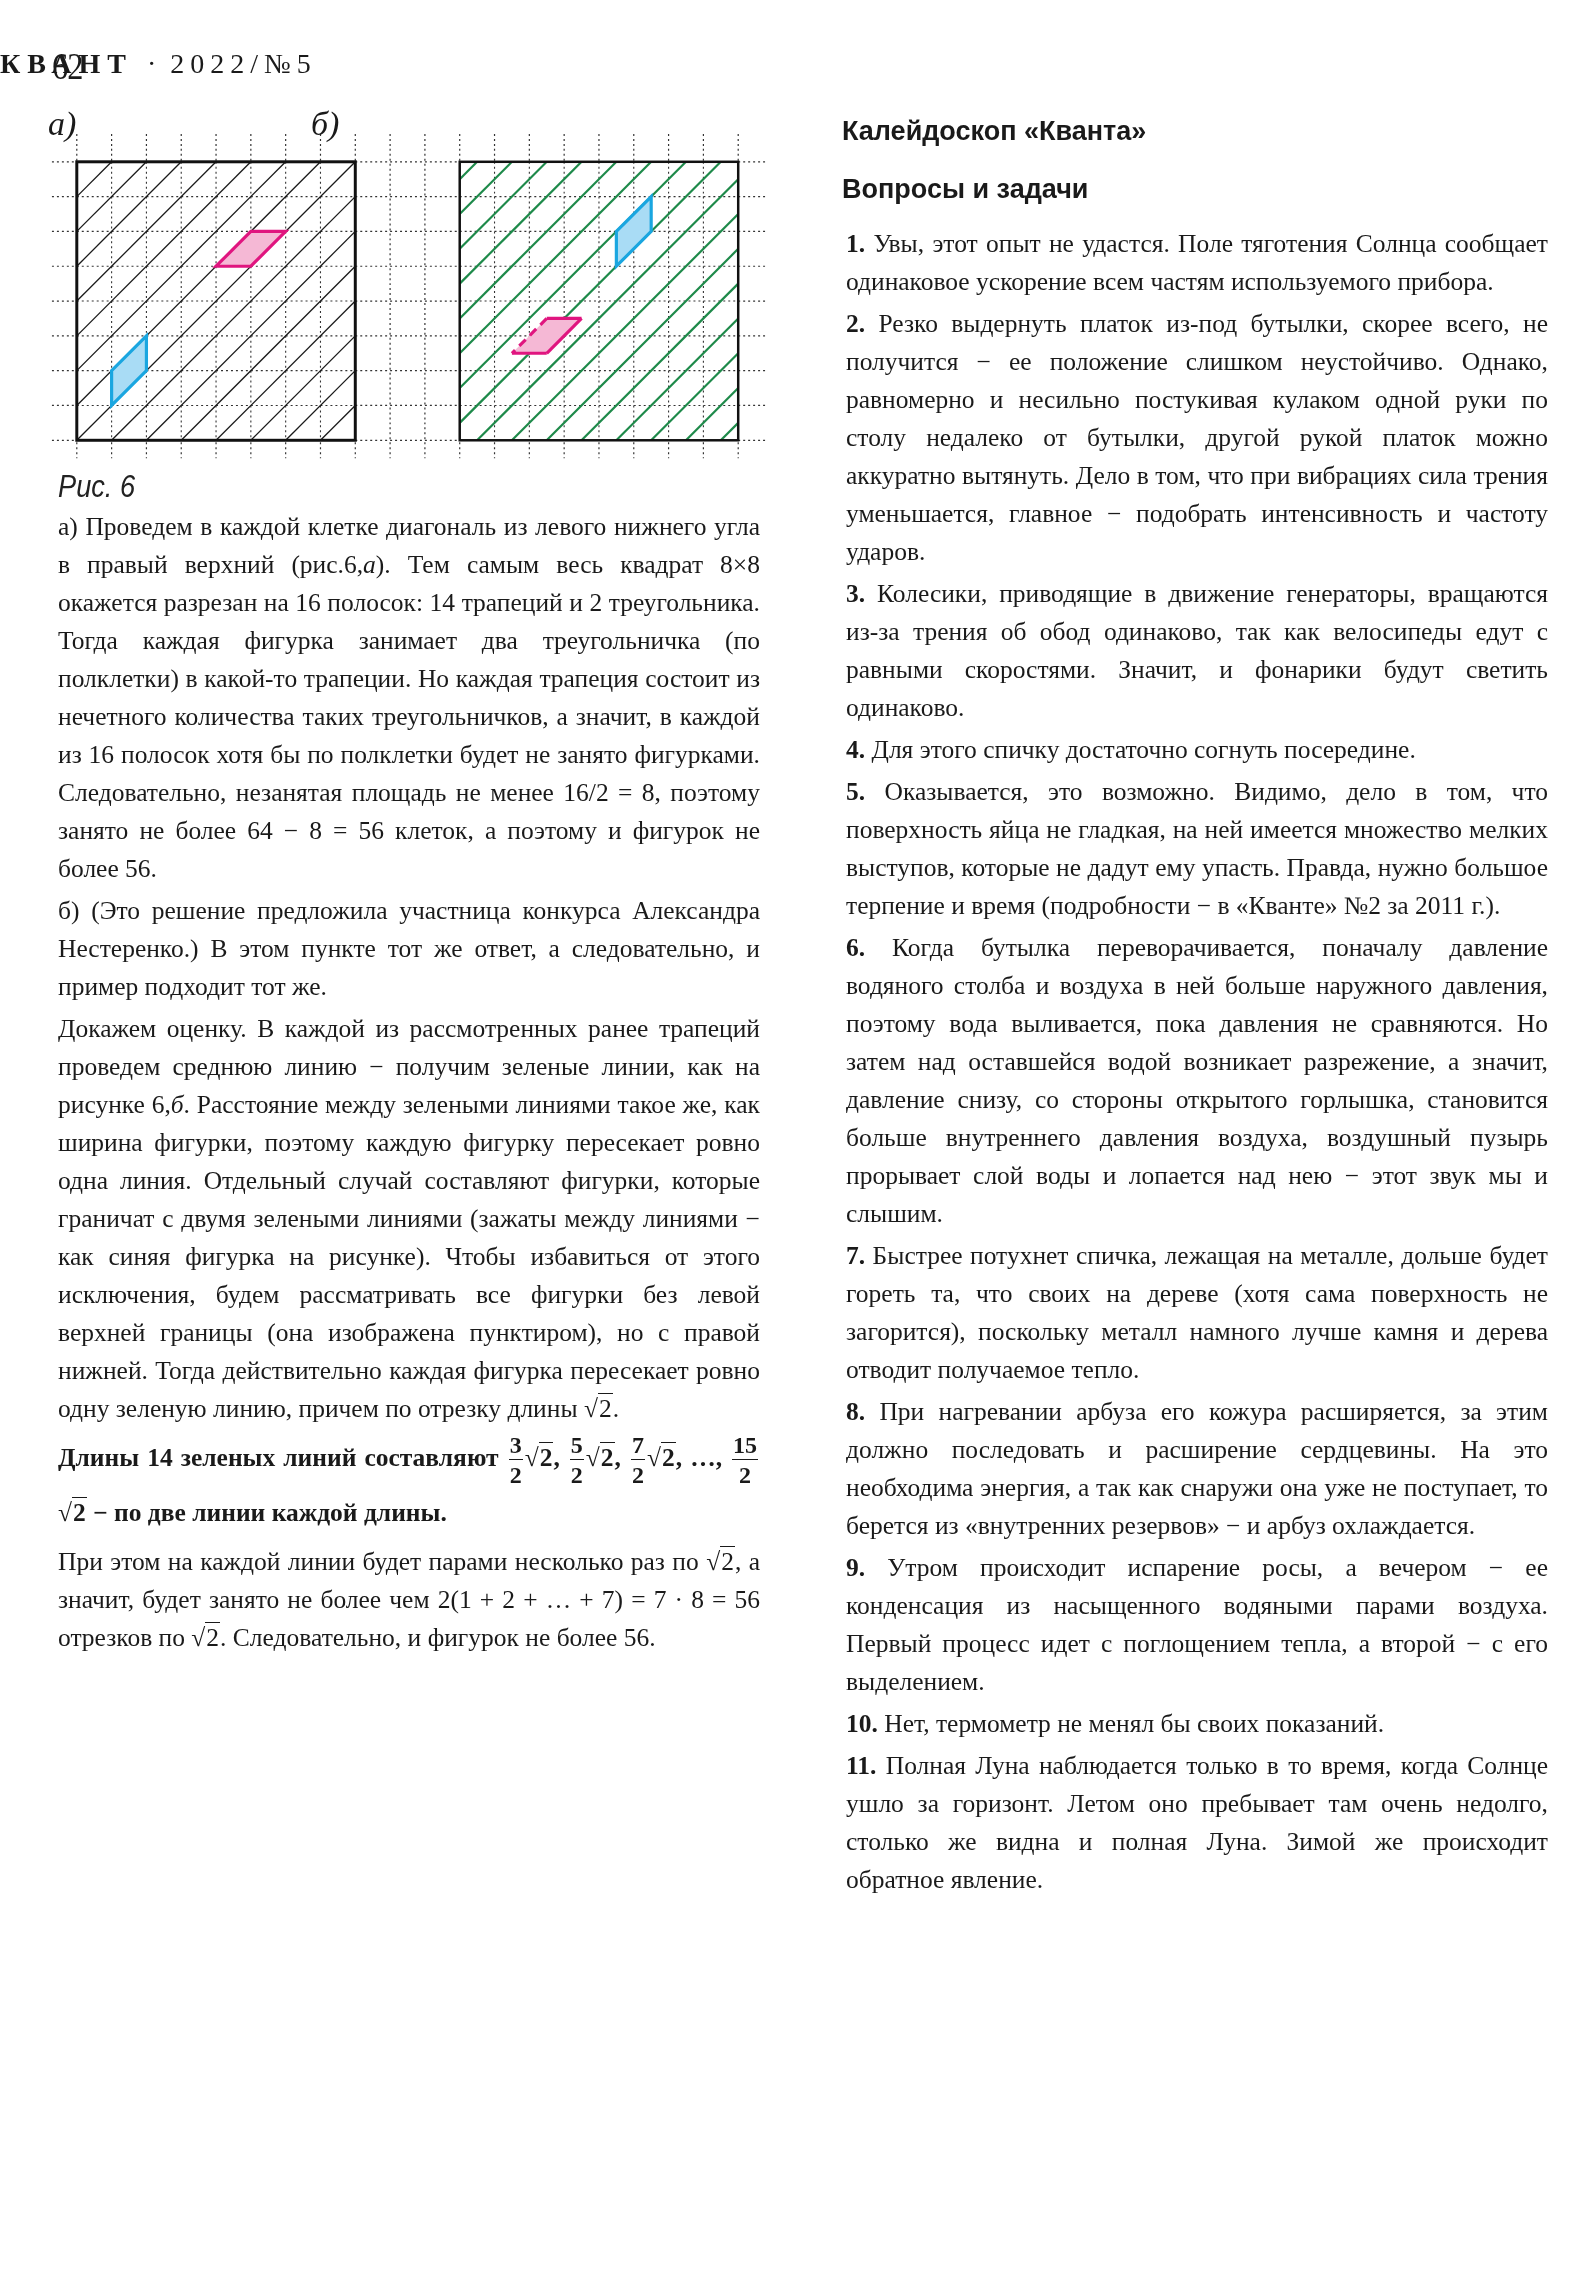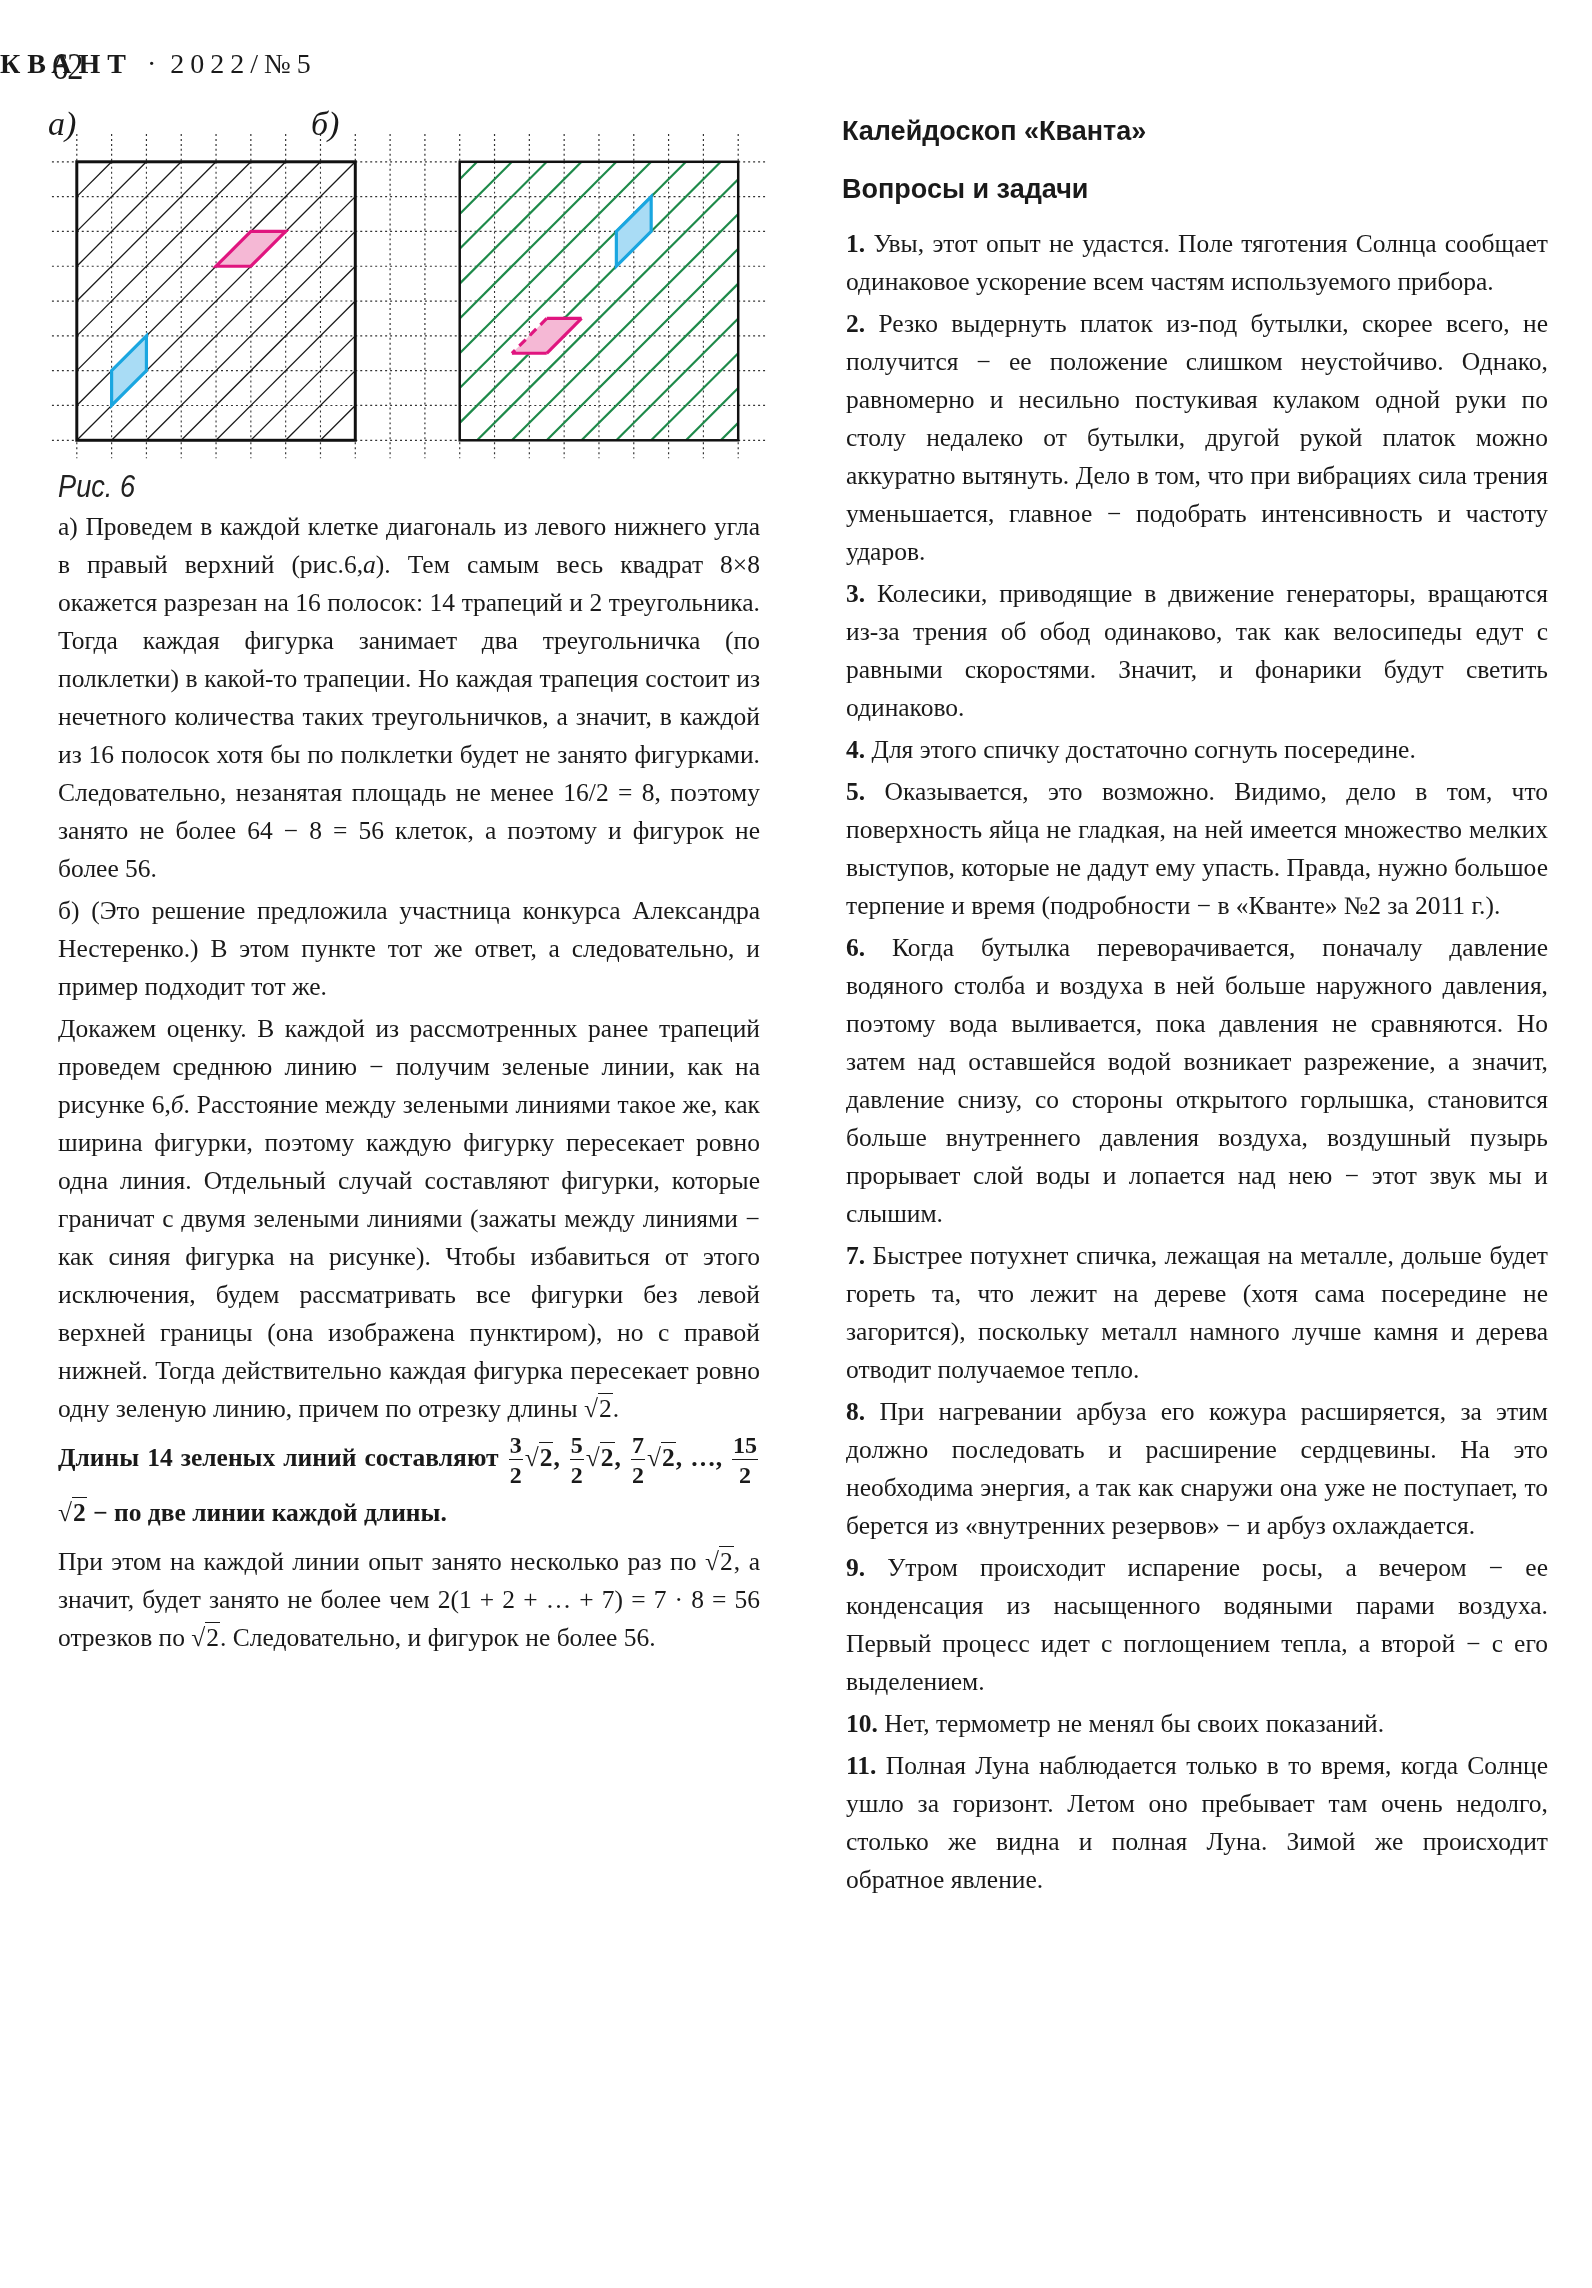--- a/index.html
+++ b/index.html
@@ -151,31 +151,31 @@
 <div class="fig-caption">Рис. 6</div>
 
 <div class="col col-left">
   <p><span>а) Проведем в каждой клетке диагональ из левого нижнего угла в правый верхний (рис.6,</span><span class="it">а</span><span>). Тем самым весь квадрат 8×8 окажется разрезан на 16 полосок: 14 трапеций и 2 треугольника. Тогда каждая фигурка занимает два треугольничка (по полклетки) в какой-то трапеции. Но каждая трапеция состоит из нечетного количества таких треугольничков, а значит, в каждой из 16 полосок хотя бы по полклетки будет не занято фигурками. Следовательно, незанятая площадь не менее 16/2 = 8, поэтому занято не более 64 − 8 = 56 клеток, а поэтому и фигурок не более 56.</span></p>
   <p>б) (Это решение предложила участница конкурса Александра Нестеренко.) В этом пункте тот же ответ, а следовательно, и пример подходит тот же.</p>
   <p><span>Докажем оценку. В каждой из рассмотренных ранее трапеций проведем среднюю линию − получим зеленые линии, как на рисунке 6,</span><span class="it">б</span><span>. Расстояние между зелеными линиями такое же, как ширина фигурки, поэтому каждую фигурку пересекает ровно одна линия. Отдельный случай составляют фигурки, которые граничат с двумя зелеными линиями (зажаты между линиями − как синяя фигурка на рисунке). Чтобы избавиться от этого исключения, будем рассматривать все фигурки без левой верхней границы (она изображена пунктиром), но с правой нижней. Тогда действительно каждая фигурка пересекает ровно одну зеленую линию, причем по отрезку длины </span><span class="sqrt">√<span class="rad">2</span></span>.</p>
   <p class="eqline" style="margin-top:4px;">
     <span>Длины 14 зеленых линий составляют </span><span class="frac"><span class="n">3</span><span class="d">2</span></span><span class="sqrt">√<span class="rad">2</span></span>, <span class="frac"><span class="n">5</span><span class="d">2</span></span><span class="sqrt">√<span class="rad">2</span></span>,
     <span class="frac"><span class="n">7</span><span class="d">2</span></span><span class="sqrt">√<span class="rad">2</span></span>, <span>…,</span> <span class="frac"><span class="n">15</span><span class="d">2</span></span><span class="sqrt">√<span class="rad">2</span></span><span> − по две линии каждой длины.</span>
   </p>
-  <p><span>При этом на каждой линии опыт занято несколько раз по </span><span class="sqrt">√<span class="rad">2</span></span><span>, а значит, будет занято не более чем 2(1 + 2 + … + 7) = 7 · 8 = 56 отрезков по </span><span class="sqrt">√<span class="rad">2</span></span><span>. Следовательно, и фигурок не более 56.</span></p>
+  <p><span>При этом на каждой линии будет парами несколько раз по </span><span class="sqrt">√<span class="rad">2</span></span><span>, а значит, будет занято не более чем 2(1 + 2 + … + 7) = 7 · 8 = 56 отрезков по </span><span class="sqrt">√<span class="rad">2</span></span><span>. Следовательно, и фигурок не более 56.</span></p>
 </div>
 
 <div class="section-title title-main">Калейдоскоп «Кванта»</div>
 <div class="section-title title-sub">Вопросы и задачи</div>
 <div class="col col-right" id="answers">
     <p><span class="num">1. </span><span>Увы, этот опыт не удастся. Поле тяготения Солнца сообщает одинаковое ускорение всем частям используемого прибора.</span></p>
     <p><span class="num">2. </span><span>Резко выдернуть платок из-под бутылки, скорее всего, не получится − ее положение слишком неустойчиво. Однако, равномерно и несильно постукивая кулаком одной руки по столу недалеко от бутылки, другой рукой платок можно аккуратно вытянуть. Дело в том, что при вибрациях сила трения уменьшается, главное − подобрать интенсивность и частоту ударов.</span></p>
     <p><span class="num">3. </span><span>Колесики, приводящие в движение генераторы, вращаются из-за трения об обод одинаково, так как велосипеды едут с равными скоростями. Значит, и фонарики будут светить одинаково.</span></p>
     <p><span class="num">4. </span><span>Для этого спичку достаточно согнуть посередине.</span></p>
     <p><span class="num">5. </span><span>Оказывается, это возможно. Видимо, дело в том, что поверхность яйца не гладкая, на ней имеется множество мелких выступов, которые не дадут ему упасть. Правда, нужно большое терпение и время (подробности − в «Кванте» №2 за 2011 г.).</span></p>
     <p><span class="num">6. </span><span>Когда бутылка переворачивается, поначалу давление водяного столба и воздуха в ней больше наружного давления, поэтому вода выливается, пока давления не сравняются. Но затем над оставшейся водой возникает разрежение, а значит, давление снизу, со стороны открытого горлышка, становится больше внутреннего давления воздуха, воздушный пузырь прорывает слой воды и лопается над нею − этот звук мы и слышим.</span></p>
-    <p><span class="num">7. </span><span>Быстрее потухнет спичка, лежащая на металле, дольше будет гореть та, что лежит на дереве (хотя сама посередине не загорится), поскольку металл намного лучше камня и дерева отводит получаемое тепло.</span></p>
+    <p><span class="num">7. </span><span>Быстрее потухнет спичка, лежащая на металле, дольше будет гореть та, что своих на дереве (хотя сама поверхность не загорится), поскольку металл намного лучше камня и дерева отводит получаемое тепло.</span></p>
     <p><span class="num">8. </span><span>При нагревании арбуза его кожура расширяется, за этим должно последовать и расширение сердцевины. На это необходима энергия, а так как снаружи она уже не поступает, то берется из «внутренних резервов» − и арбуз охлаждается.</span></p>
     <p><span class="num">9. </span><span>Утром происходит испарение росы, а вечером − ее конденсация из насыщенного водяными парами воздуха. Первый процесс идет с поглощением тепла, а второй − с его выделением.</span></p>
     <p><span class="num">10. </span><span>Нет, термометр не менял бы своих показаний.</span></p>
     <p><span class="num">11. </span><span>Полная Луна наблюдается только в то время, когда Солнце ушло за горизонт. Летом оно пребывает там очень недолго, столько же видна и полная Луна. Зимой же происходит обратное явление.</span></p>
   </div>
 
 
 </body></html>

